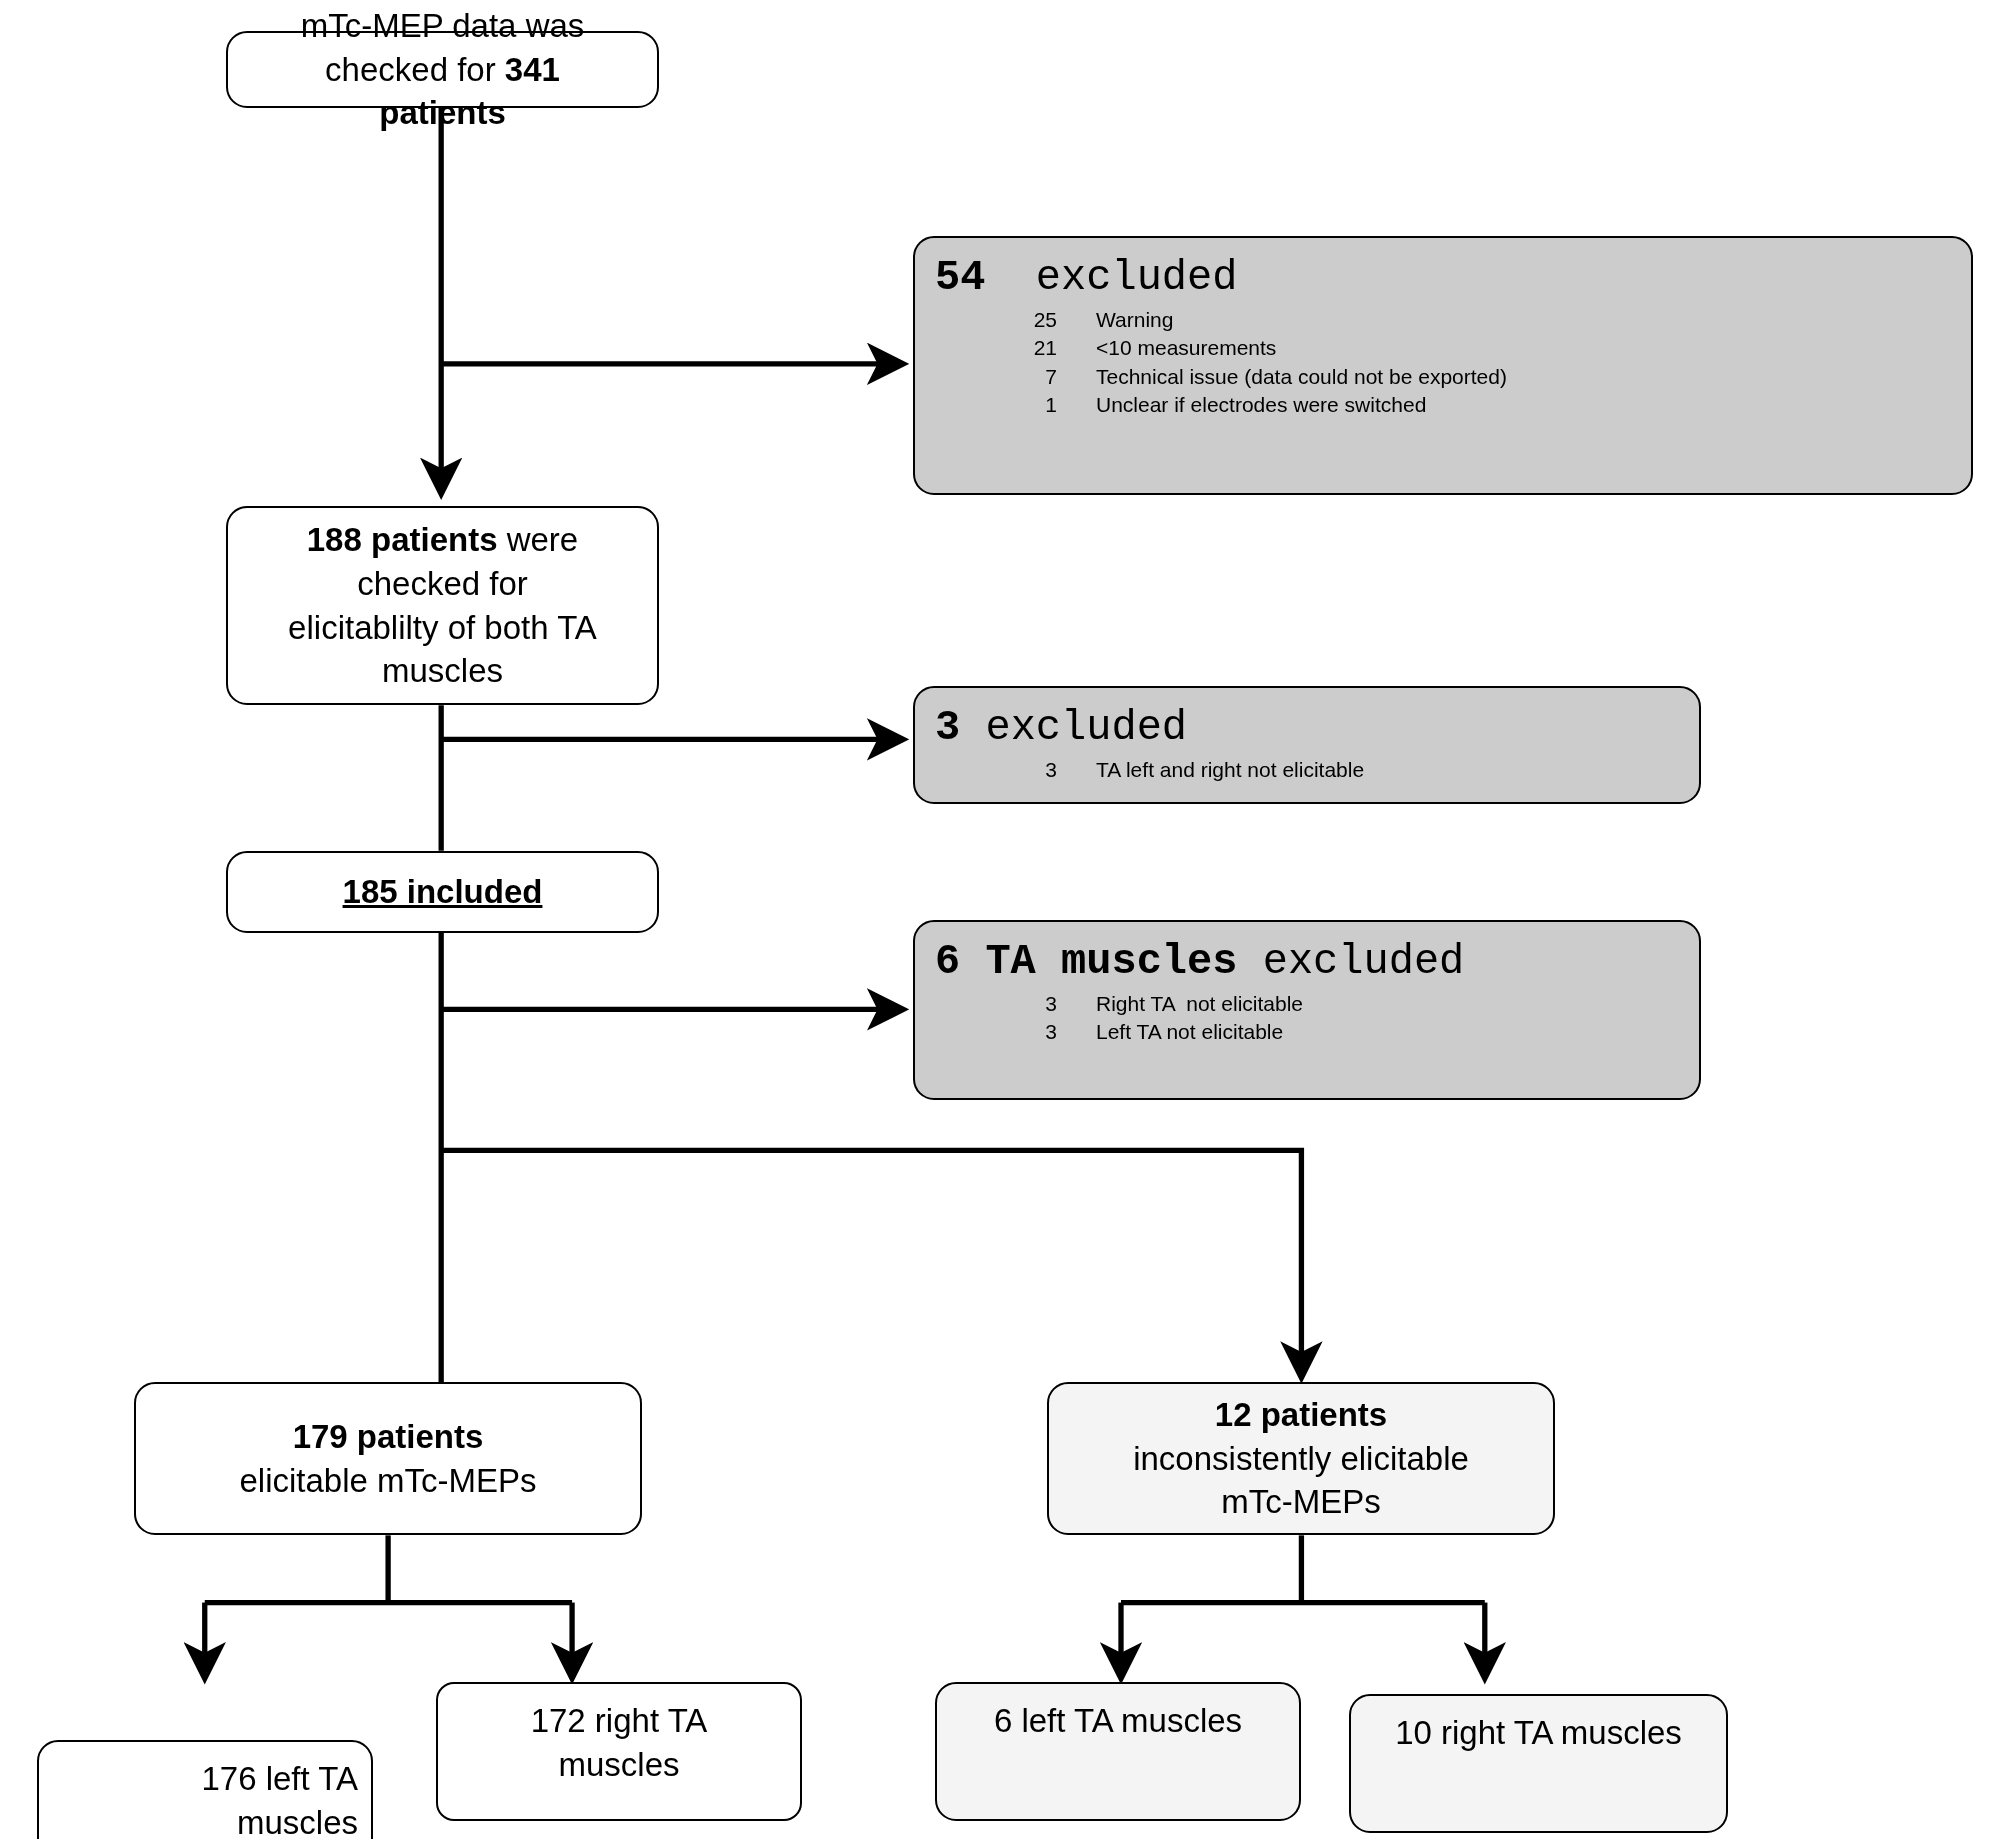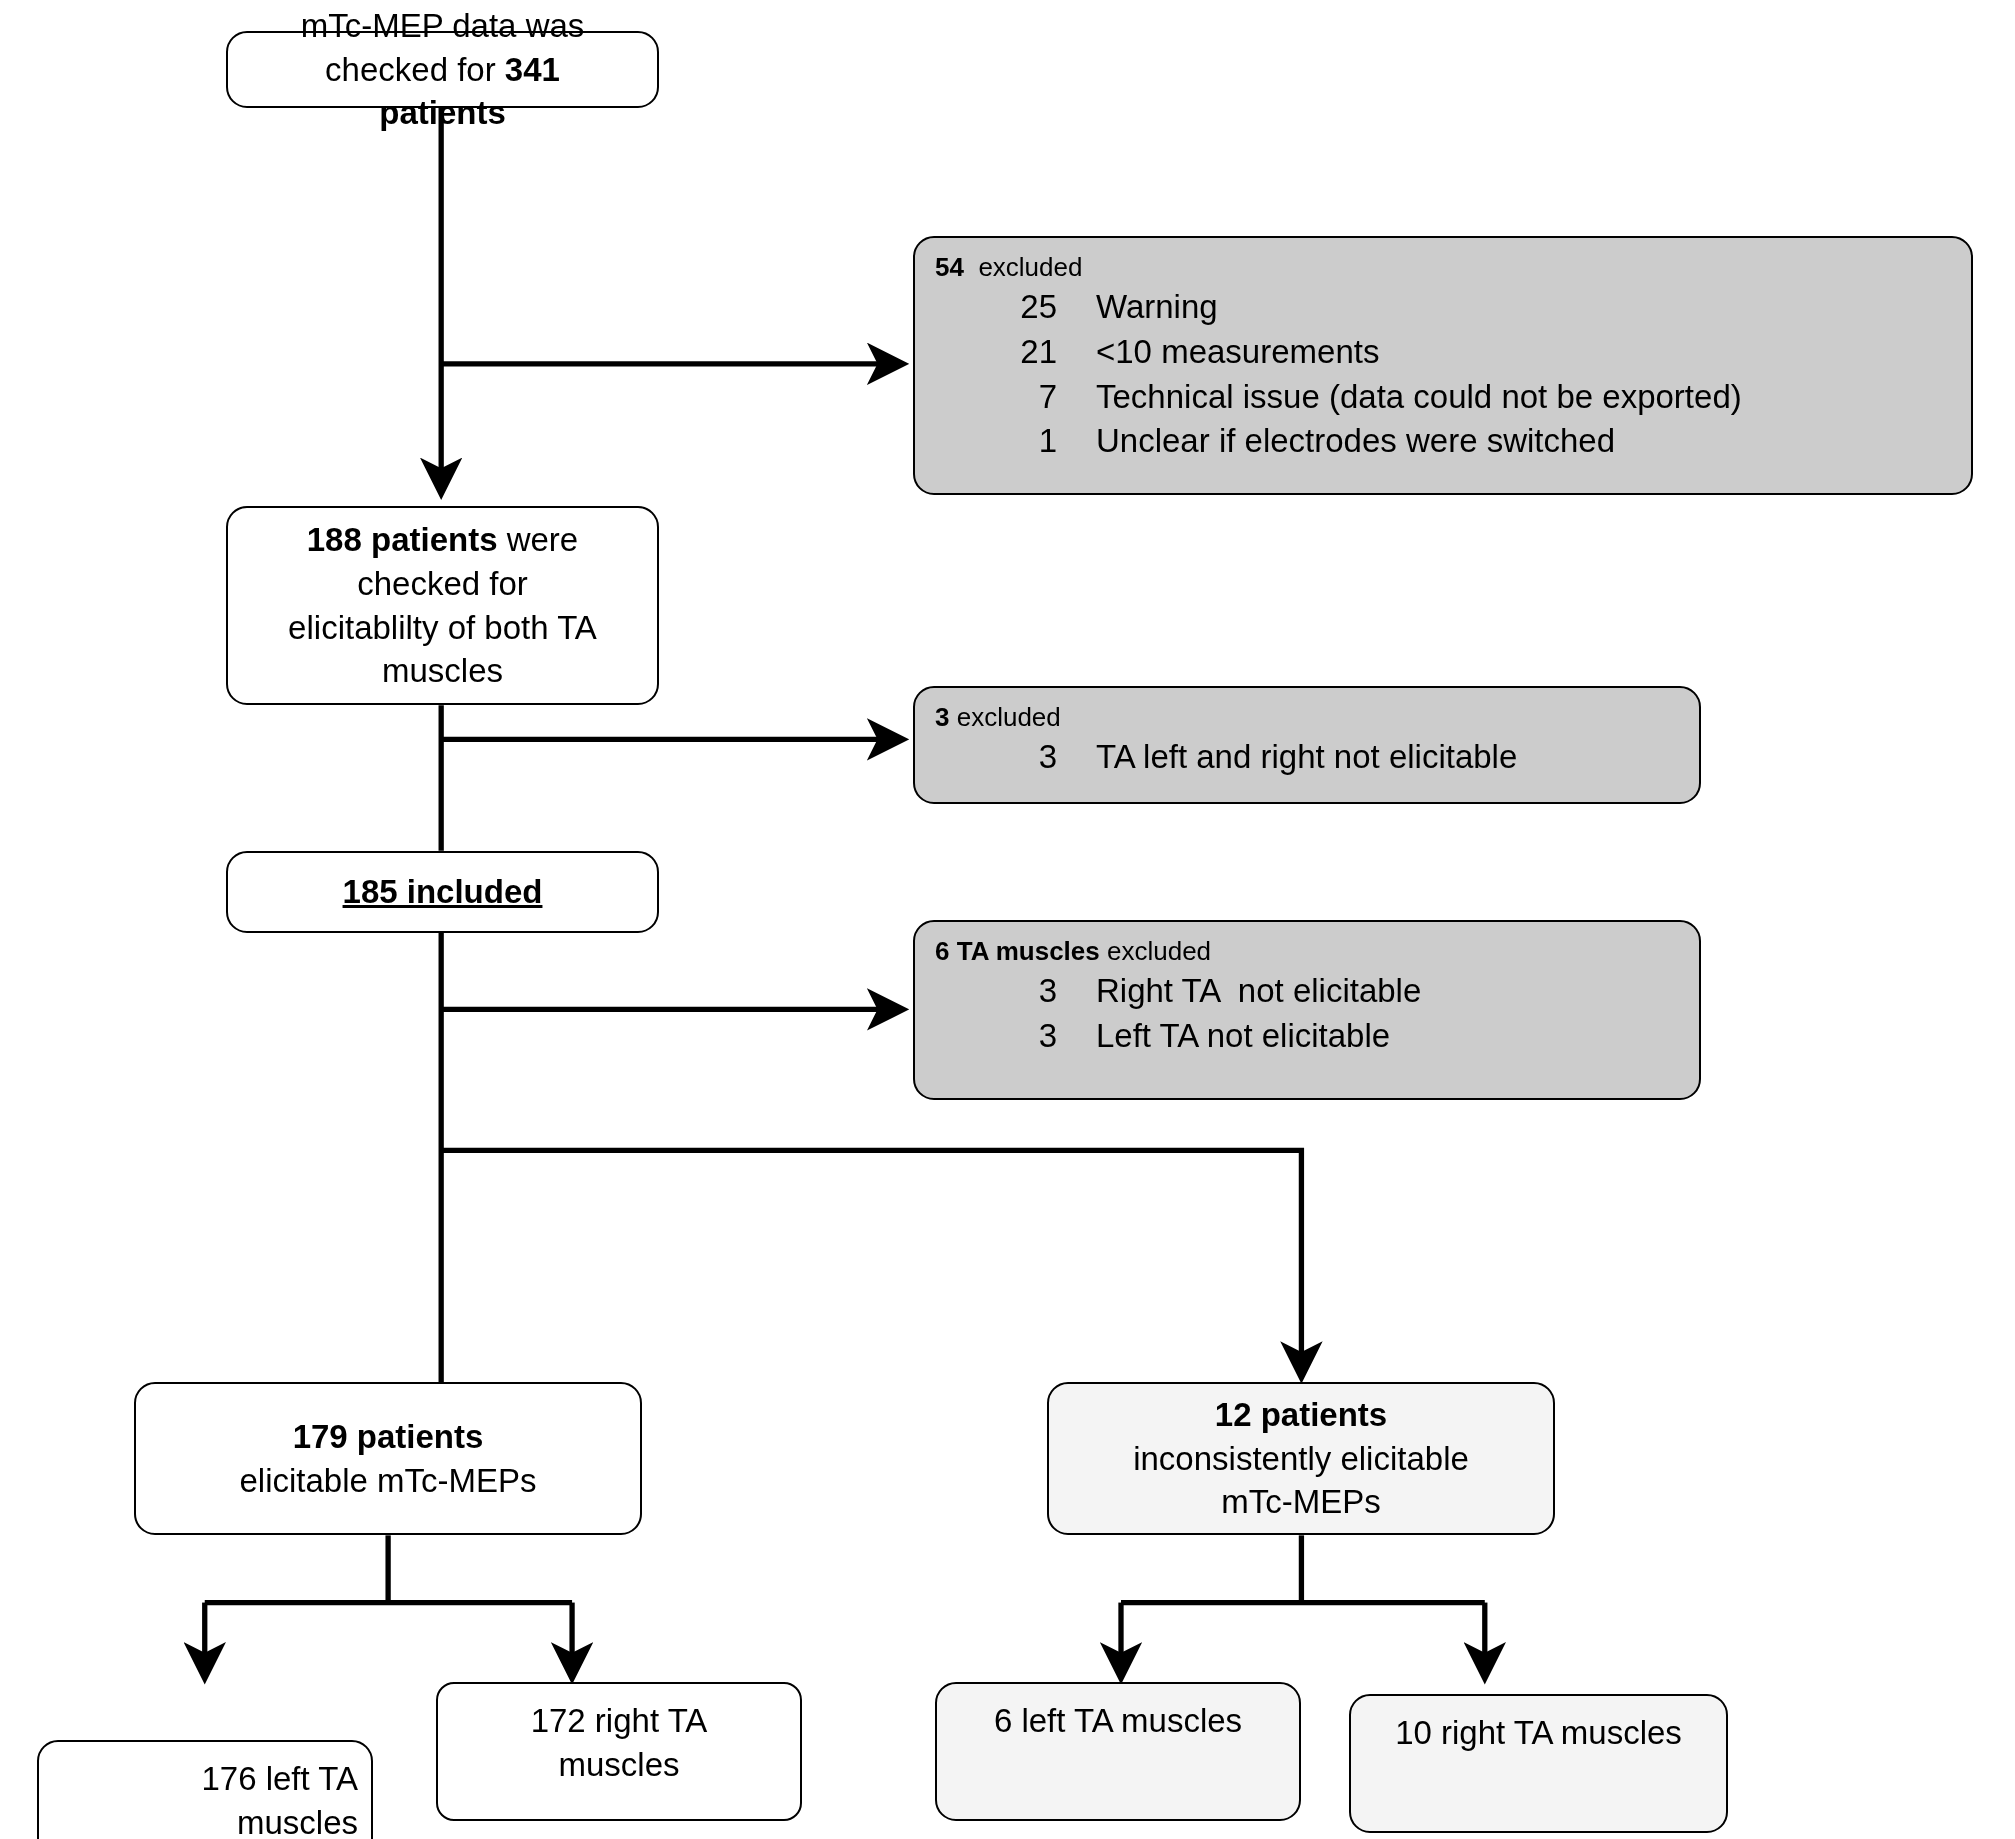--- a/index.html
+++ b/index.html
@@ -62,29 +62,30 @@
     justify-content: flex-start;
     padding-top: 15.3px;
   }
 
   .b { font-weight: bold; }
 
   .line { display: block; }
 
   .excl-head {
     font-weight: bold;
-    font-size: 26px;
+    font-size: 42px;
     line-height: 1.3;
     white-space: pre;
+    font-family: Liberation Mono, monospace;
   }
   .excl-head .norm { font-weight: normal; }
 
   .excl-row {
     display: flex;
-    font-size: 33px;
+    font-size: 21px;
     line-height: 1.36;
     padding-left: 65px;
   }
   .excl-row .cnt {
     width: 57px;
     text-align: right;
     flex: none;
   }
   .excl-row .txt {
     padding-left: 39px;

